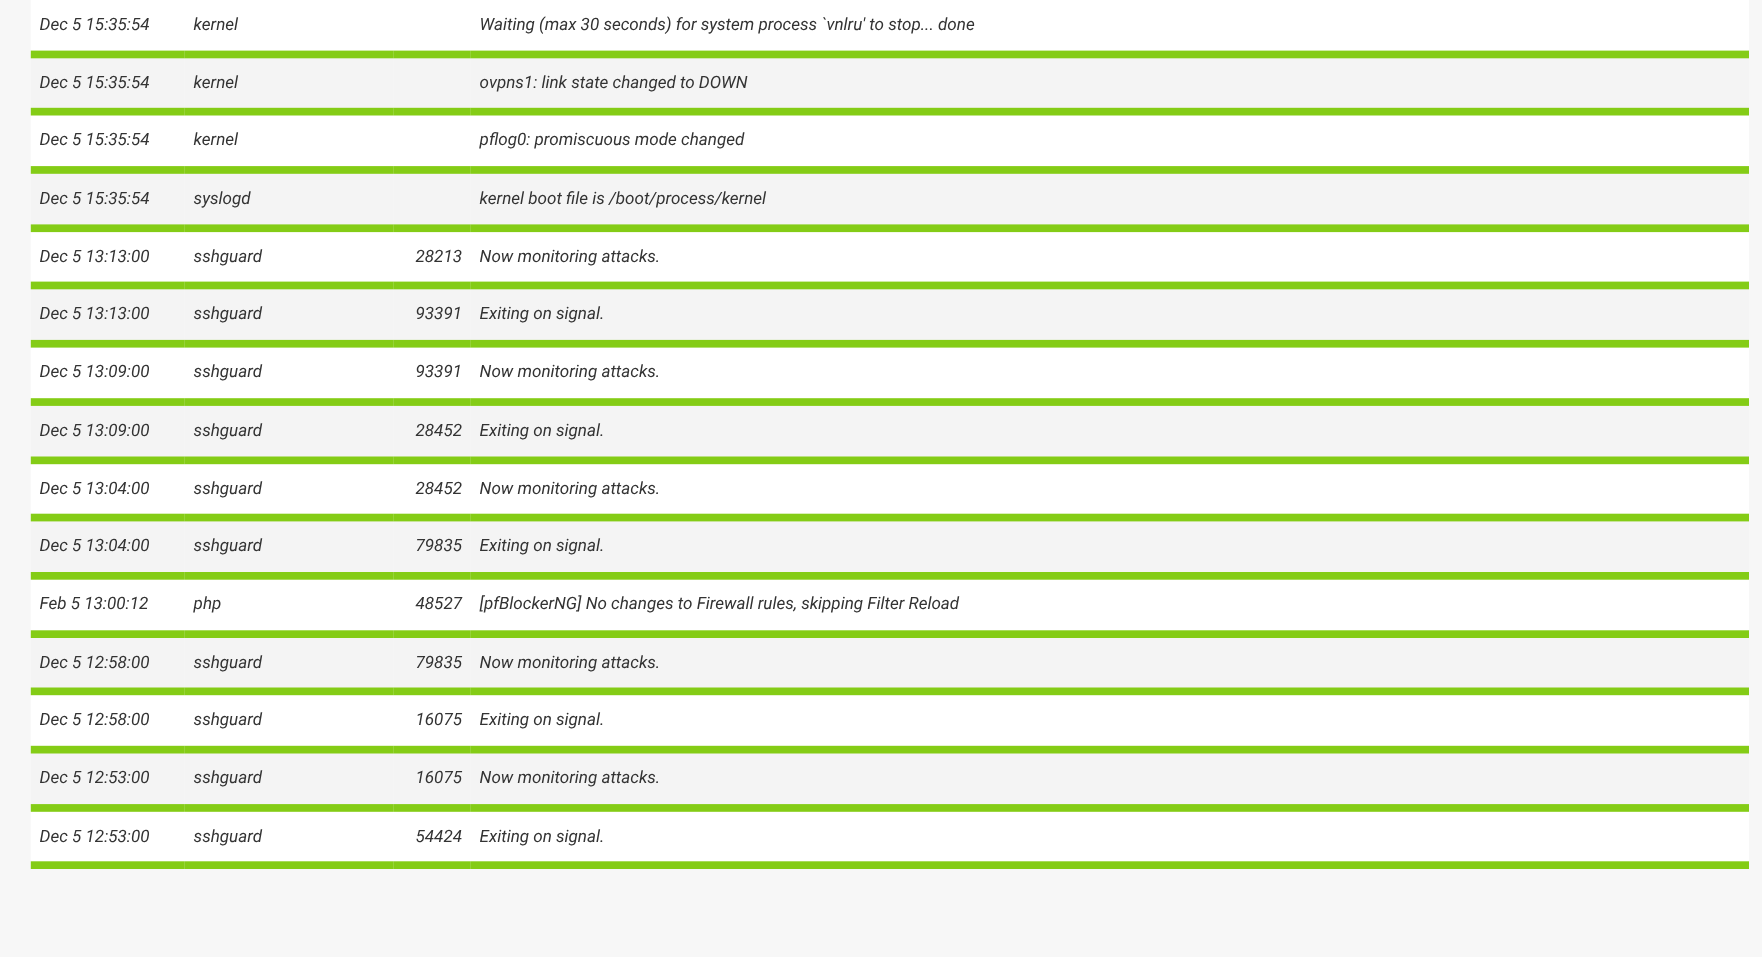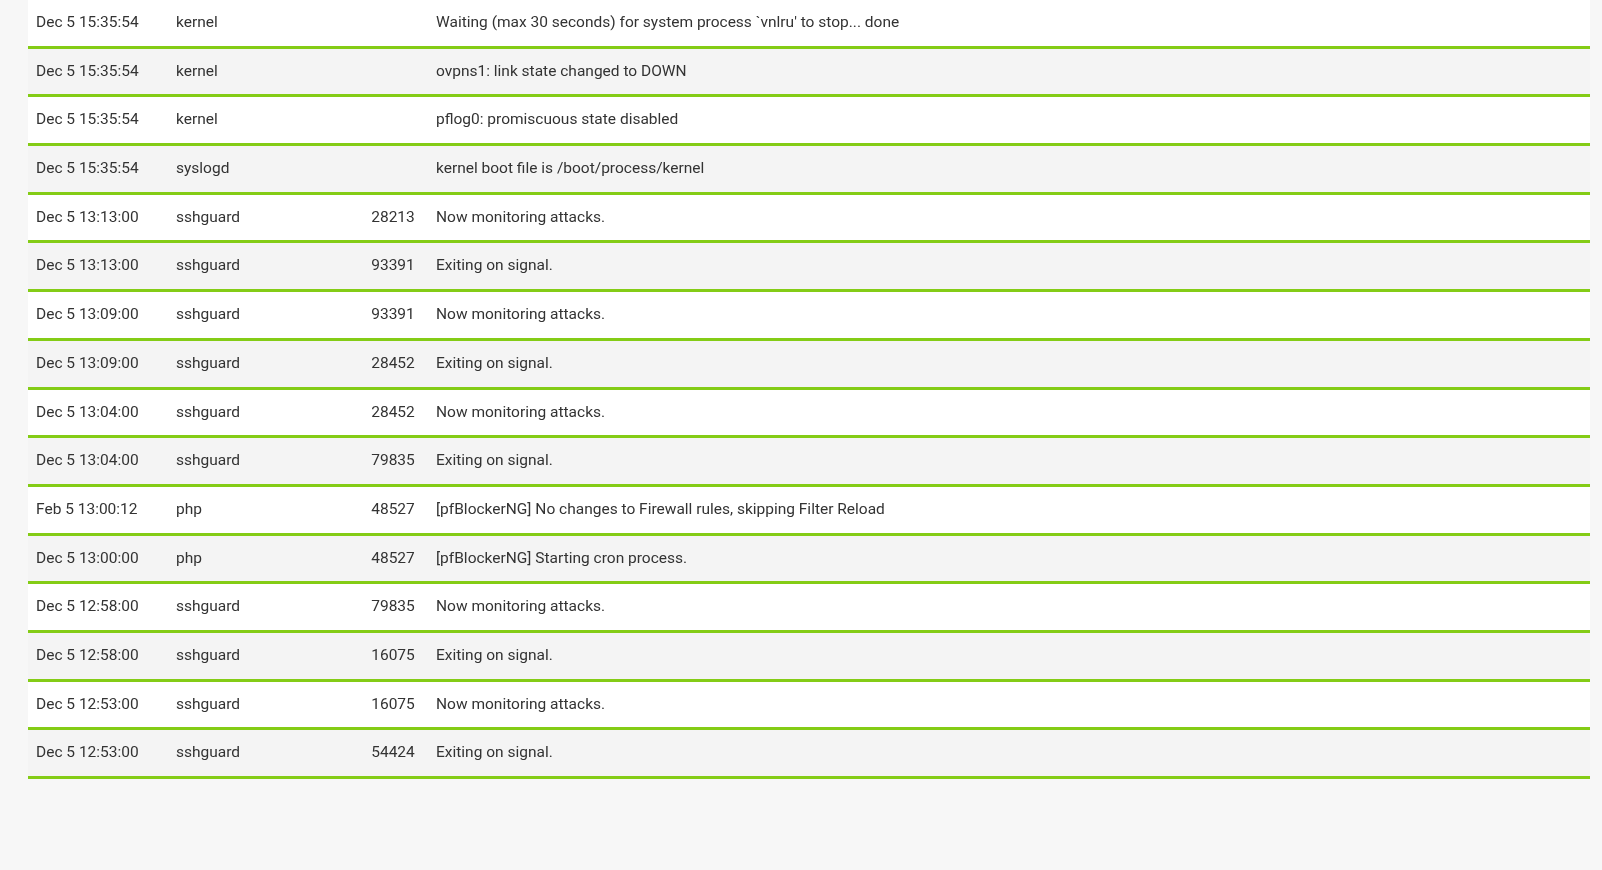--- a/index.html
+++ b/index.html
@@ -10,21 +10,22 @@
       background: #f7f7f7;
       padding-left: 28px;
       padding-right: 12px;
     }
     .log-table {
       width: 100%;
       border-collapse: collapse;
       background: #fff;
     }
     .log-table tr {
-      border-bottom: 3px solid #84cc16;
+      border-bottom: 7px solid #84cc16;
+      font-style: italic;
     }
     .log-table tr:nth-child(even) {
       background: #f4f4f4;
     }
     .log-table tr:nth-child(odd) {
       background: #ffffff;
     }
     .log-table td {
       padding: 12px 8px;
       vertical-align: middle;
@@ -36,21 +37,21 @@
       width: 140px;
       padding-left: 14px;
       white-space: nowrap;
     }
     .col-process {
       width: 190px;
       white-space: nowrap;
     }
     .col-pid {
       width: 70px;
-      text-align: center;
+      text-align: right;
       padding-right: 16px;
       white-space: nowrap;
     }
     .col-message {
       padding-left: 10px;
     }
   </style>
 </head>
 <body>
 
@@ -65,21 +66,21 @@
       <tr>
         <td class="col-time">Dec 5 15:35:54</td>
         <td class="col-process">kernel</td>
         <td class="col-pid"></td>
         <td class="col-message">ovpns1: link state changed to DOWN</td>
       </tr>
       <tr>
         <td class="col-time">Dec 5 15:35:54</td>
         <td class="col-process">kernel</td>
         <td class="col-pid"></td>
-        <td class="col-message">pflog0: promiscuous state disabled</td>
+        <td class="col-message">pflog0: promiscuous mode changed</td>
       </tr>
       <tr>
         <td class="col-time">Dec 5 15:35:54</td>
         <td class="col-process">syslogd</td>
         <td class="col-pid"></td>
         <td class="col-message">kernel boot file is /boot/process/kernel</td>
       </tr>
       <tr>
         <td class="col-time">Dec 5 13:13:00</td>
         <td class="col-process">sshguard</td>
@@ -116,26 +117,20 @@
         <td class="col-pid">79835</td>
         <td class="col-message">Exiting on signal.</td>
       </tr>
       <tr>
         <td class="col-time">Feb 5 13:00:12</td>
         <td class="col-process">php</td>
         <td class="col-pid">48527</td>
         <td class="col-message">[pfBlockerNG] No changes to Firewall rules, skipping Filter Reload</td>
       </tr>
       <tr>
-        <td class="col-time">Dec 5 13:00:00</td>
-        <td class="col-process">php</td>
-        <td class="col-pid">48527</td>
-        <td class="col-message">[pfBlockerNG] Starting cron process.</td>
-      </tr>
-      <tr>
         <td class="col-time">Dec 5 12:58:00</td>
         <td class="col-process">sshguard</td>
         <td class="col-pid">79835</td>
         <td class="col-message">Now monitoring attacks.</td>
       </tr>
       <tr>
         <td class="col-time">Dec 5 12:58:00</td>
         <td class="col-process">sshguard</td>
         <td class="col-pid">16075</td>
         <td class="col-message">Exiting on signal.</td>

